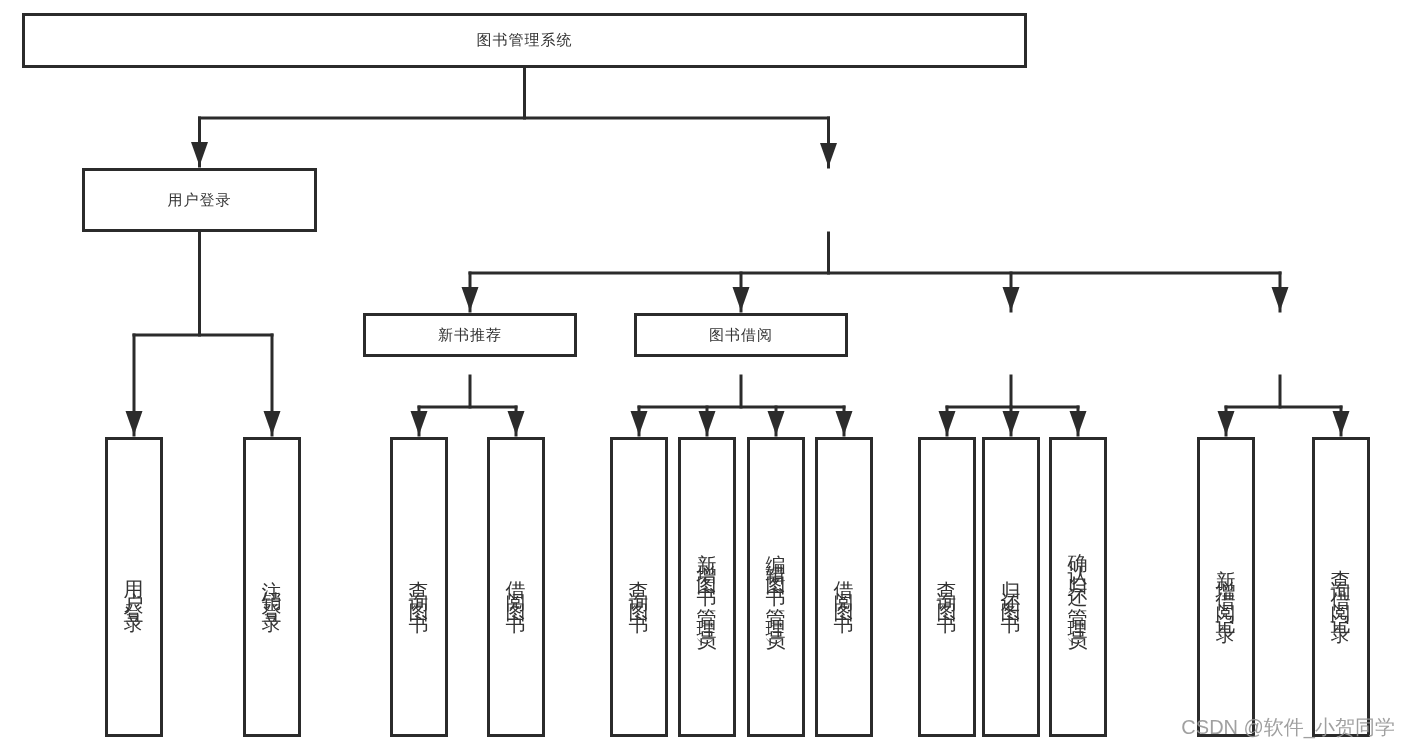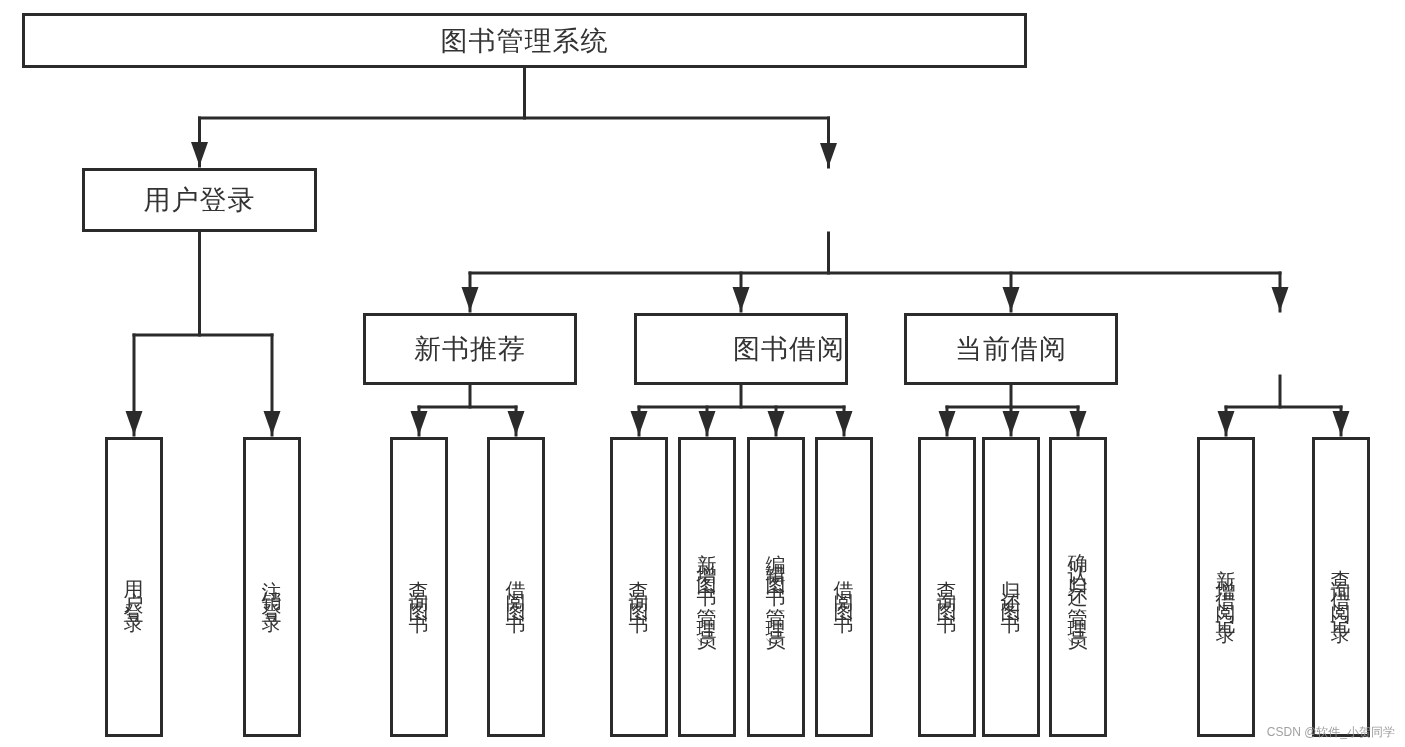--- a/index.html
+++ b/index.html
@@ -26,30 +26,30 @@
     box-sizing: border-box;
     background: #ffffff;
     border: 3px solid #2b2b2b;
     display: flex;
     align-items: center;
     justify-content: center;
     color: #333333;
     z-index: 2;
   }
   .hlabel {
-    font-size: 27px;
+    font-size: 15px;
     white-space: nowrap;
     letter-spacing: 1px;
   }
   .root   { left: 22px;  top: 13px;  width: 1005px; height: 55px; }
   .lvl2-a { left: 82px;  top: 168px; width: 235px;  height: 64px; }
   .lvl2-b { left: 712px; top: 169px; width: 233px;  height: 64px; }
-  .lvl3   { top: 313px; width: 214px; height: 72px; }
+  .lvl3   { top: 313px; width: 214px; height: 44px; }
   .lvl3-a { left: 363px; }
-  .lvl3-b { left: 634px; justify-content: flex-end; }
+  .lvl3-b { left: 634px; }
   .lvl3-c { left: 904px; }
   .lvl3-d { left: 1173px; }
   .leaf {
     top: 437px;
     width: 58px;
     height: 300px;
     border-width: 3px;
   }
   .vlabel {
     writing-mode: vertical-rl;
@@ -70,21 +70,21 @@
   .leaf-8  { left: 815px; }
   .leaf-9  { left: 918px; }
   .leaf-10 { left: 982px; }
   .leaf-11 { left: 1049px; }
   .leaf-12 { left: 1197px; }
   .leaf-13 { left: 1312px; }
   .watermark {
     position: absolute;
     right: 10px;
     bottom: 6px;
-    font-size: 12px;
+    font-size: 20px;
     color: rgba(150, 150, 150, 0.9);
     z-index: 10;
     white-space: nowrap;
   }
 </style>
 </head>
 <body>
 
 <div id="canvas">
 
@@ -145,23 +145,20 @@
   <div class="box lvl2-a">
     <span class="hlabel">用户登录</span>
   </div>
 
   <div class="box lvl3 lvl3-a">
     <span class="hlabel">新书推荐</span>
   </div>
   <div class="box lvl3 lvl3-b">
     <span class="hlabel">图书借阅</span>
   </div>
-  <div class="box lvl3 lvl3-c">
-    <span class="hlabel">当前借阅</span>
-  </div>
 
   <div class="box leaf leaf-1">
     <span class="vlabel">用户登录</span>
   </div>
   <div class="box leaf leaf-2">
     <span class="vlabel">注销登录</span>
   </div>
   <div class="box leaf leaf-3">
     <span class="vlabel">查询图书</span>
   </div>

